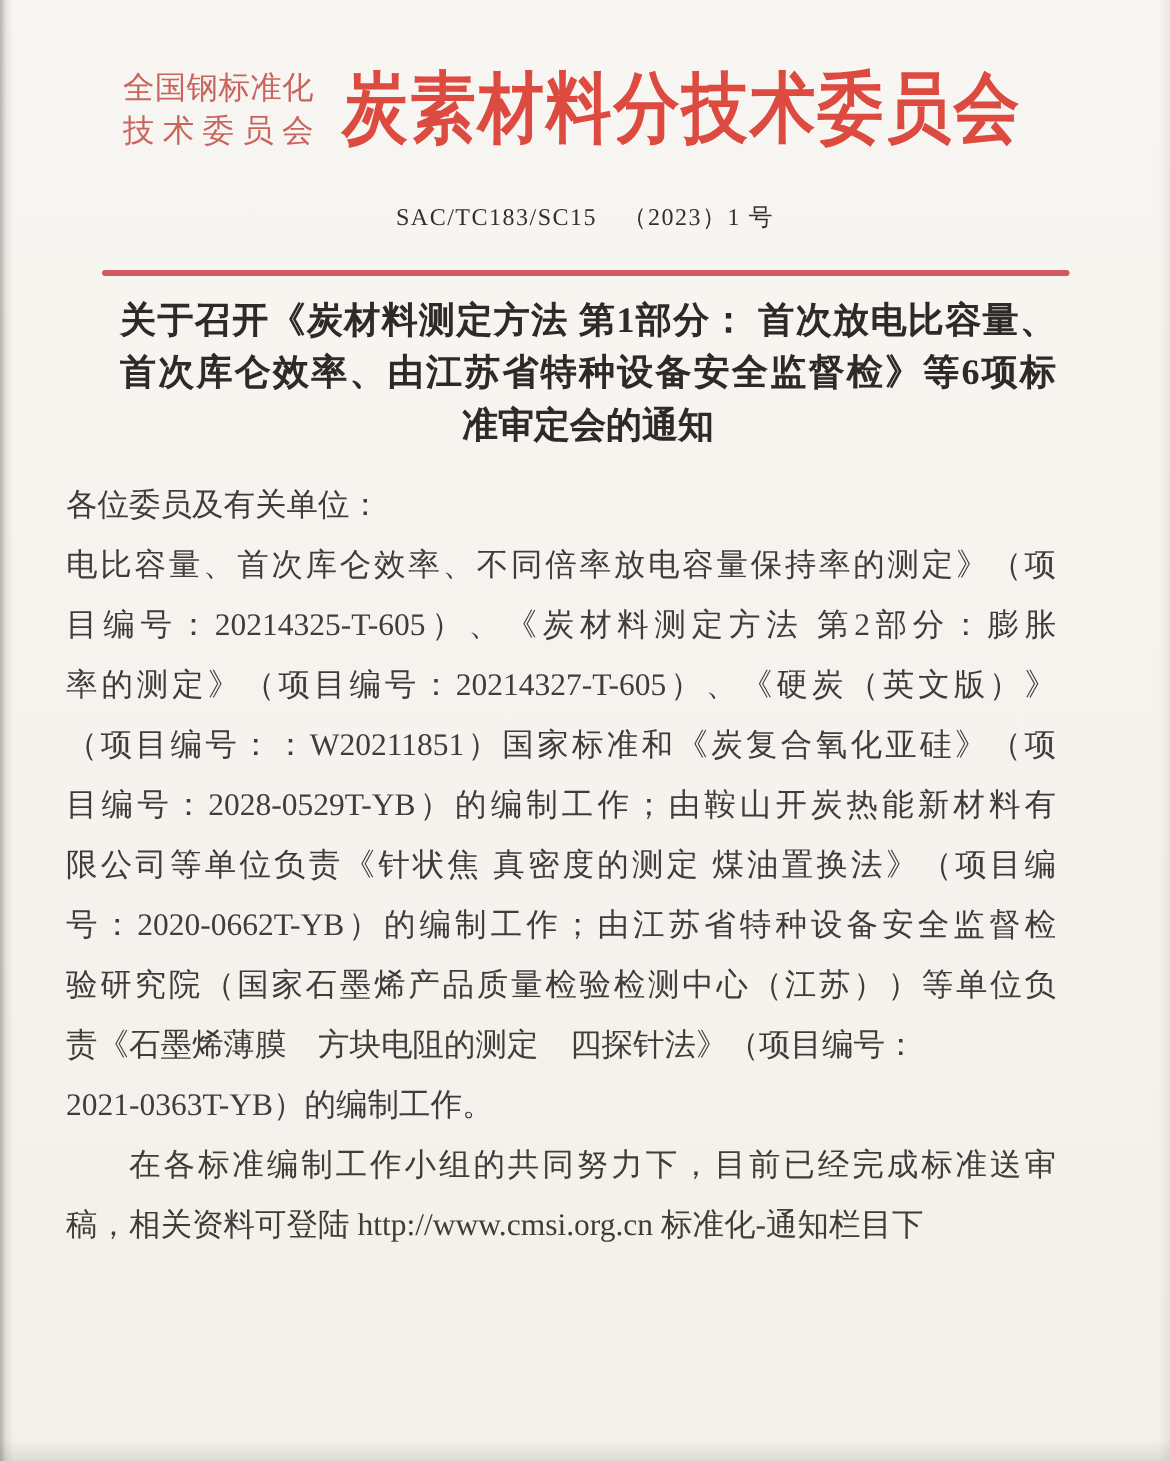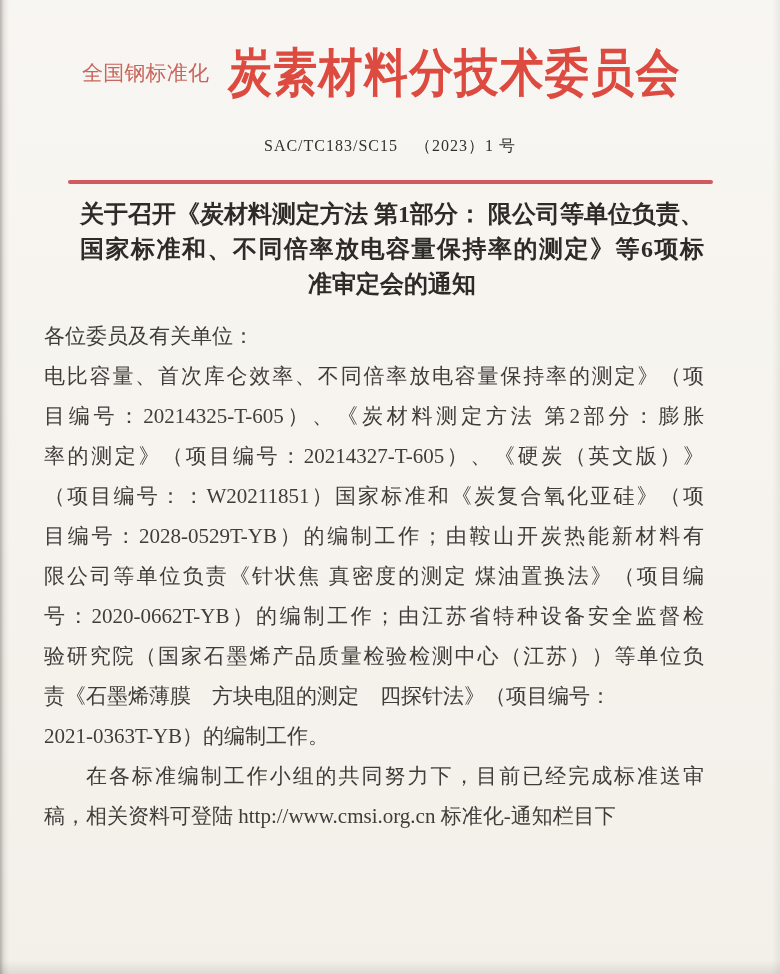--- a/index.html
+++ b/index.html
@@ -113,31 +113,32 @@
   .body-line.indent { text-indent: 2em; }
 </style>
 </head>
 <body>
 
 <div class="page">
 
   <div class="letterhead">
     <div class="org-block">
       <div class="org-line">全国钢标准化</div>
+      <div class="org-line">技术委员会</div>
     </div>
     <div class="committee">炭素材料分技术委员会</div>
   </div>
 
   <div class="doc-number">SAC/TC183/SC15　（2023）1 号</div>
 
   <div class="red-rule"></div>
 
   <div class="doc-title">
-      <div class="title-line">关于召开《炭材料测定方法 第1部分： 限公司等单位负责、</div>
-      <div class="title-line">国家标准和、不同倍率放电容量保持率的测定》等6项标</div>
+      <div class="title-line">关于召开《炭材料测定方法 第1部分： 首次放电比容量、</div>
+      <div class="title-line">首次库仑效率、由江苏省特种设备安全监督检》等6项标</div>
       <div class="title-line">准审定会的通知</div>
     </div>
 
   <div class="body-text">
     <div class="salutation">各位委员及有关单位：</div>
     <div>
         <div class="body-line">电比容量、首次库仑效率、不同倍率放电容量保持率的测定》（项</div>
         <div class="body-line">目编号：20214325-T-605）、《炭材料测定方法 第2部分：膨胀</div>
         <div class="body-line">率的测定》（项目编号：20214327-T-605）、《硬炭（英文版）》</div>
         <div class="body-line">（项目编号：：W20211851）国家标准和《炭复合氧化亚硅》（项</div>

